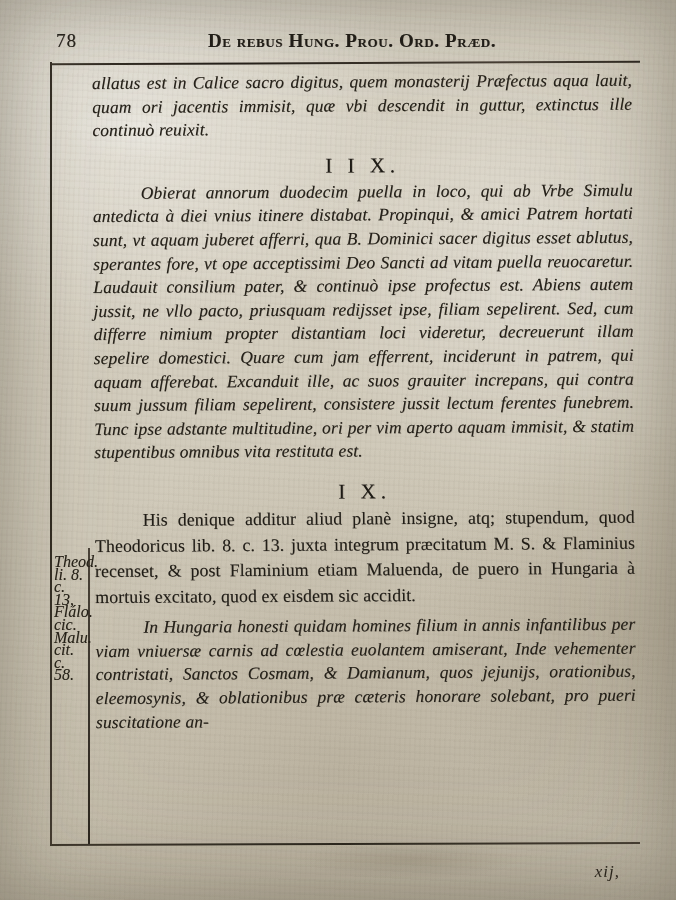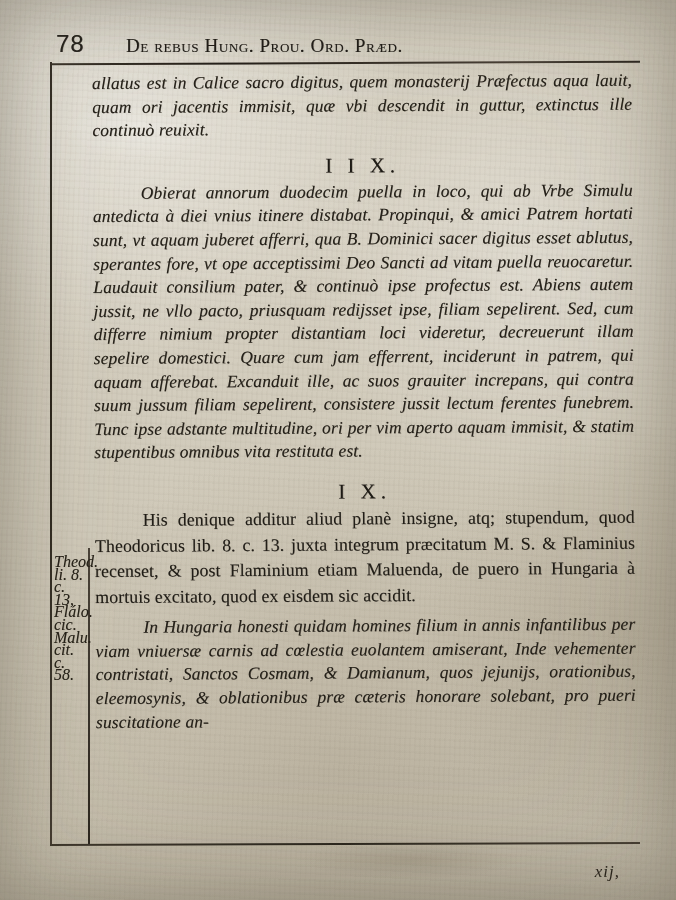--- a/index.html
+++ b/index.html
@@ -46,35 +46,37 @@
   .header {
     position: absolute;
     top: 30px;
     left: 56px;
     right: 44px;
     height: 30px;
     display: flex;
     align-items: baseline;
   }
   .folio {
-    font-family: Liberation Sans, sans-serif;
-    font-size: 24px;
+    font-family: Liberation Serif, serif;
+    font-size: 19px;
     color: #23201c;
     letter-spacing: 1px;
     width: 70px;
     text-shadow: 0.4px 0.3px 0 rgba(40,35,28,0.45);
   }
   .running-title {
     flex: 1;
+    text-align: center;
     font-size: 19px;
     color: #1e1b17;
     letter-spacing: 0.6px;
     padding-right: 54px;
     text-shadow: 0.4px 0.3px 0 rgba(40,35,28,0.4);
     font-variant: small-caps;
+    font-weight: bold;
   }
 
   .rule-top {
     position: absolute;
     left: 50px;
     right: 36px;
     top: 62px;
     height: 2px;
     background: linear-gradient(90deg, #3a332a, #241f19 30%, #4a4238 80%, #2c2720);
     transform: rotate(-0.25deg);

